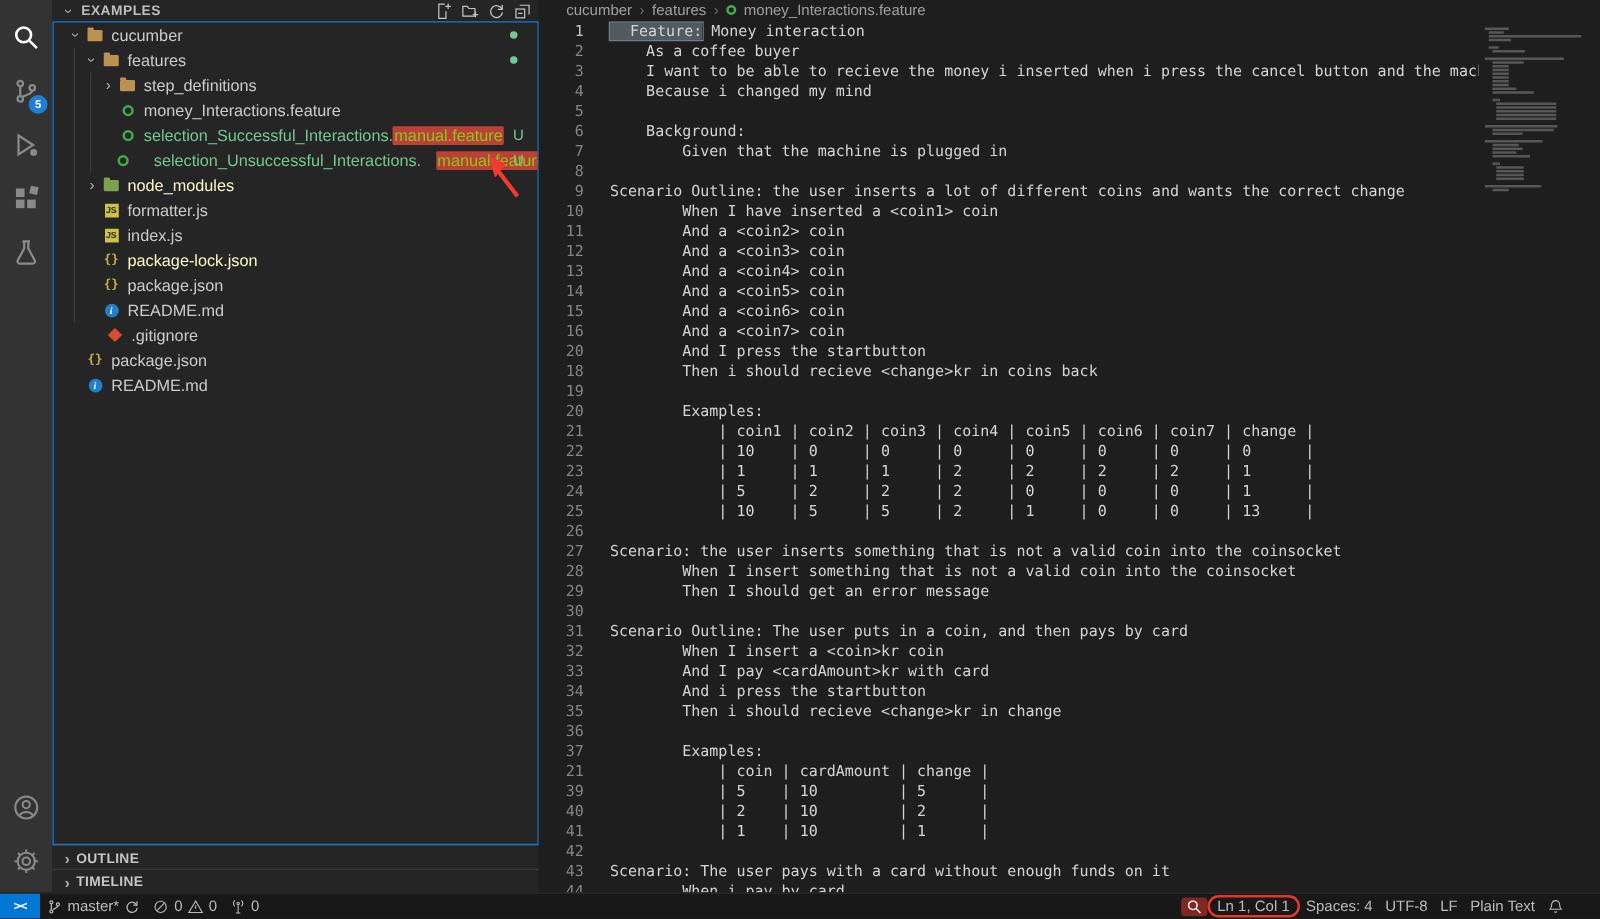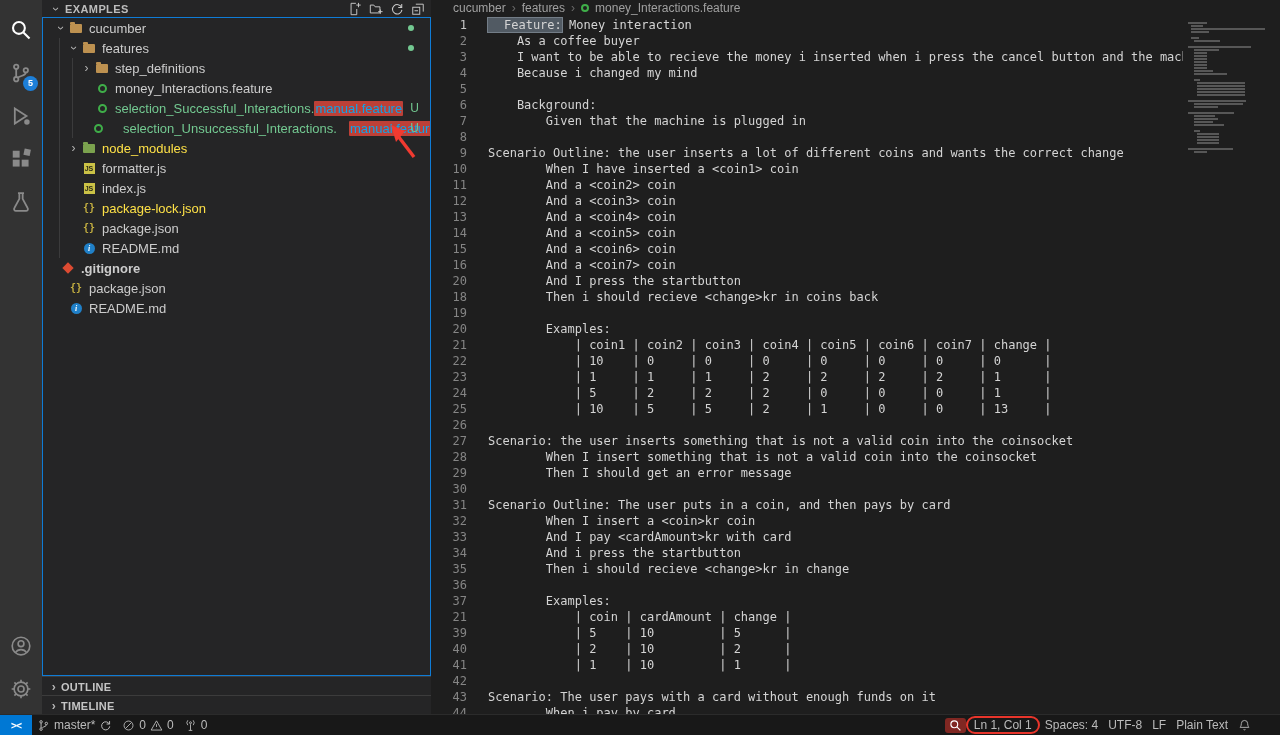--- a/index.html
+++ b/index.html
@@ -33,22 +33,22 @@
   .i-cuke{width:9px;height:9px;border:2px solid #3fae49;border-radius:50%;box-sizing:border-box;}
   .i-js{width:11px;height:11px;background:#cbc246;color:#2a2a18;font:bold 7px/11px "Liberation Sans",sans-serif;text-align:center;}
   .i-js::after{content:"JS";}
   .i-json{color:#c5b041;font:bold 10px/10px "DejaVu Sans Mono",monospace;}
   .i-json::after{content:"{}";}
   .i-info{width:11px;height:11px;border-radius:50%;background:#2080c8;color:#fff;
           font:italic bold 8px/11px "Liberation Serif",serif;text-align:center;}
   .i-info::after{content:"i";}
   .i-git{width:8px;height:8px;background:#dd4b32;transform:rotate(45deg);}
   .lbl.green{color:#73c991;}
-  .lbl.dim{color:#fde047;}
-  .red-hl{background:rgba(232,72,60,.78);color:#0ea5e9;padding:0 1px;border-radius:1px;}
+  .lbl.dim{color:#fef9c3;}
+  .red-hl{background:rgba(232,72,60,.78);color:#84cc16;padding:0 1px;border-radius:1px;}
   .dot{position:absolute;right:16px;top:7px;width:6px;height:6px;border-radius:50%;background:#73c991;}
   .ubadge{position:absolute;right:11px;color:#73c991;font-size:12px;}
   .guide{position:absolute;width:1px;background:rgba(255,255,255,.10);}
   .sb-section{position:absolute;left:0;right:0;height:19px;border-top:1px solid #3c3c3c;display:flex;
               align-items:center;padding-left:5px;font-size:11px;font-weight:bold;color:#c5c5c5;letter-spacing:.3px;cursor:pointer;}
   .sb-section .tw{width:14px;}
   
   .editor{position:absolute;left:431px;top:0;right:0;height:714px;background:#1e1e1e;}
   .breadcrumbs{height:16px;display:flex;align-items:center;gap:6px;padding-left:22px;font-size:12px;color:#a0a0a0;cursor:pointer;}
   .breadcrumbs .sep{color:#6a6a6a;}
@@ -244,21 +244,21 @@
             </span>
             <span class="lbl">package.json</span>
           </div>
           <div class="row" style="padding-left: 23px;">
             <span class="tw"></span>
             <span class="fi">
               <span class="i-info"></span>
             </span>
             <span class="lbl">README.md</span>
           </div>
-          <div class="row" style="padding-left: 2px; font-weight: bold;">
+          <div class="row" style="padding-left: 26px;">
             <span class="tw"></span>
             <span class="fi">
               <span class="i-git"></span>
             </span>
             <span class="lbl">.gitignore</span>
           </div>
           <div class="row" style="padding-left: 10px;">
             <span class="tw"></span>
             <span class="fi">
               <span class="i-json"></span>

